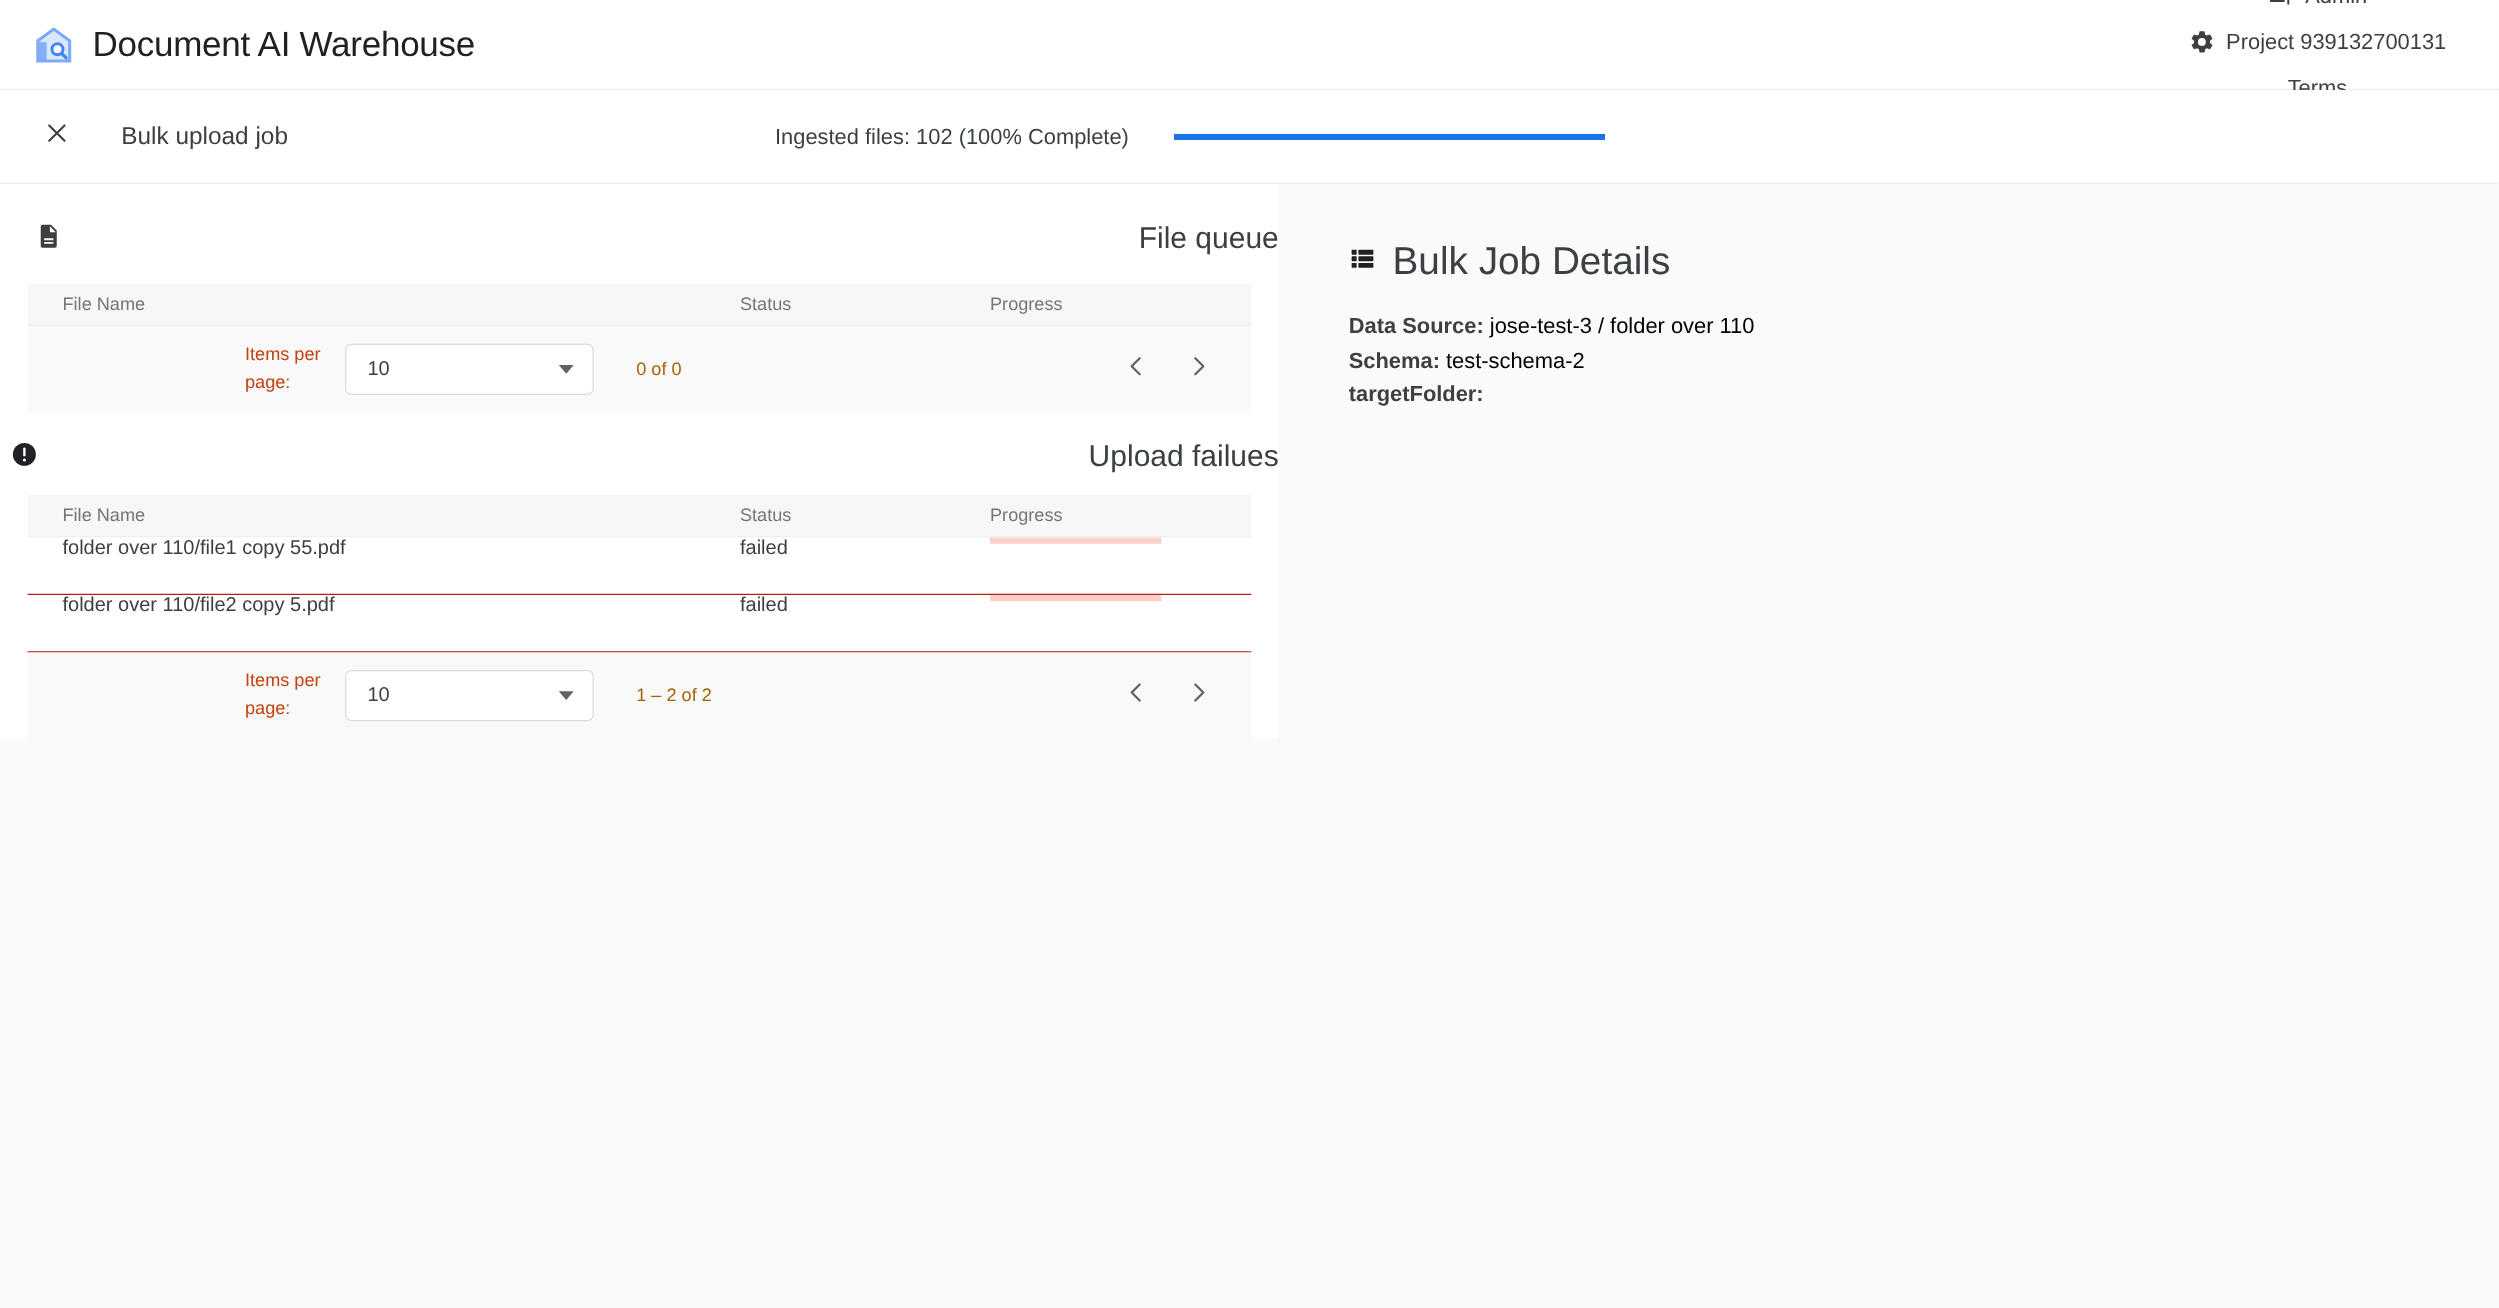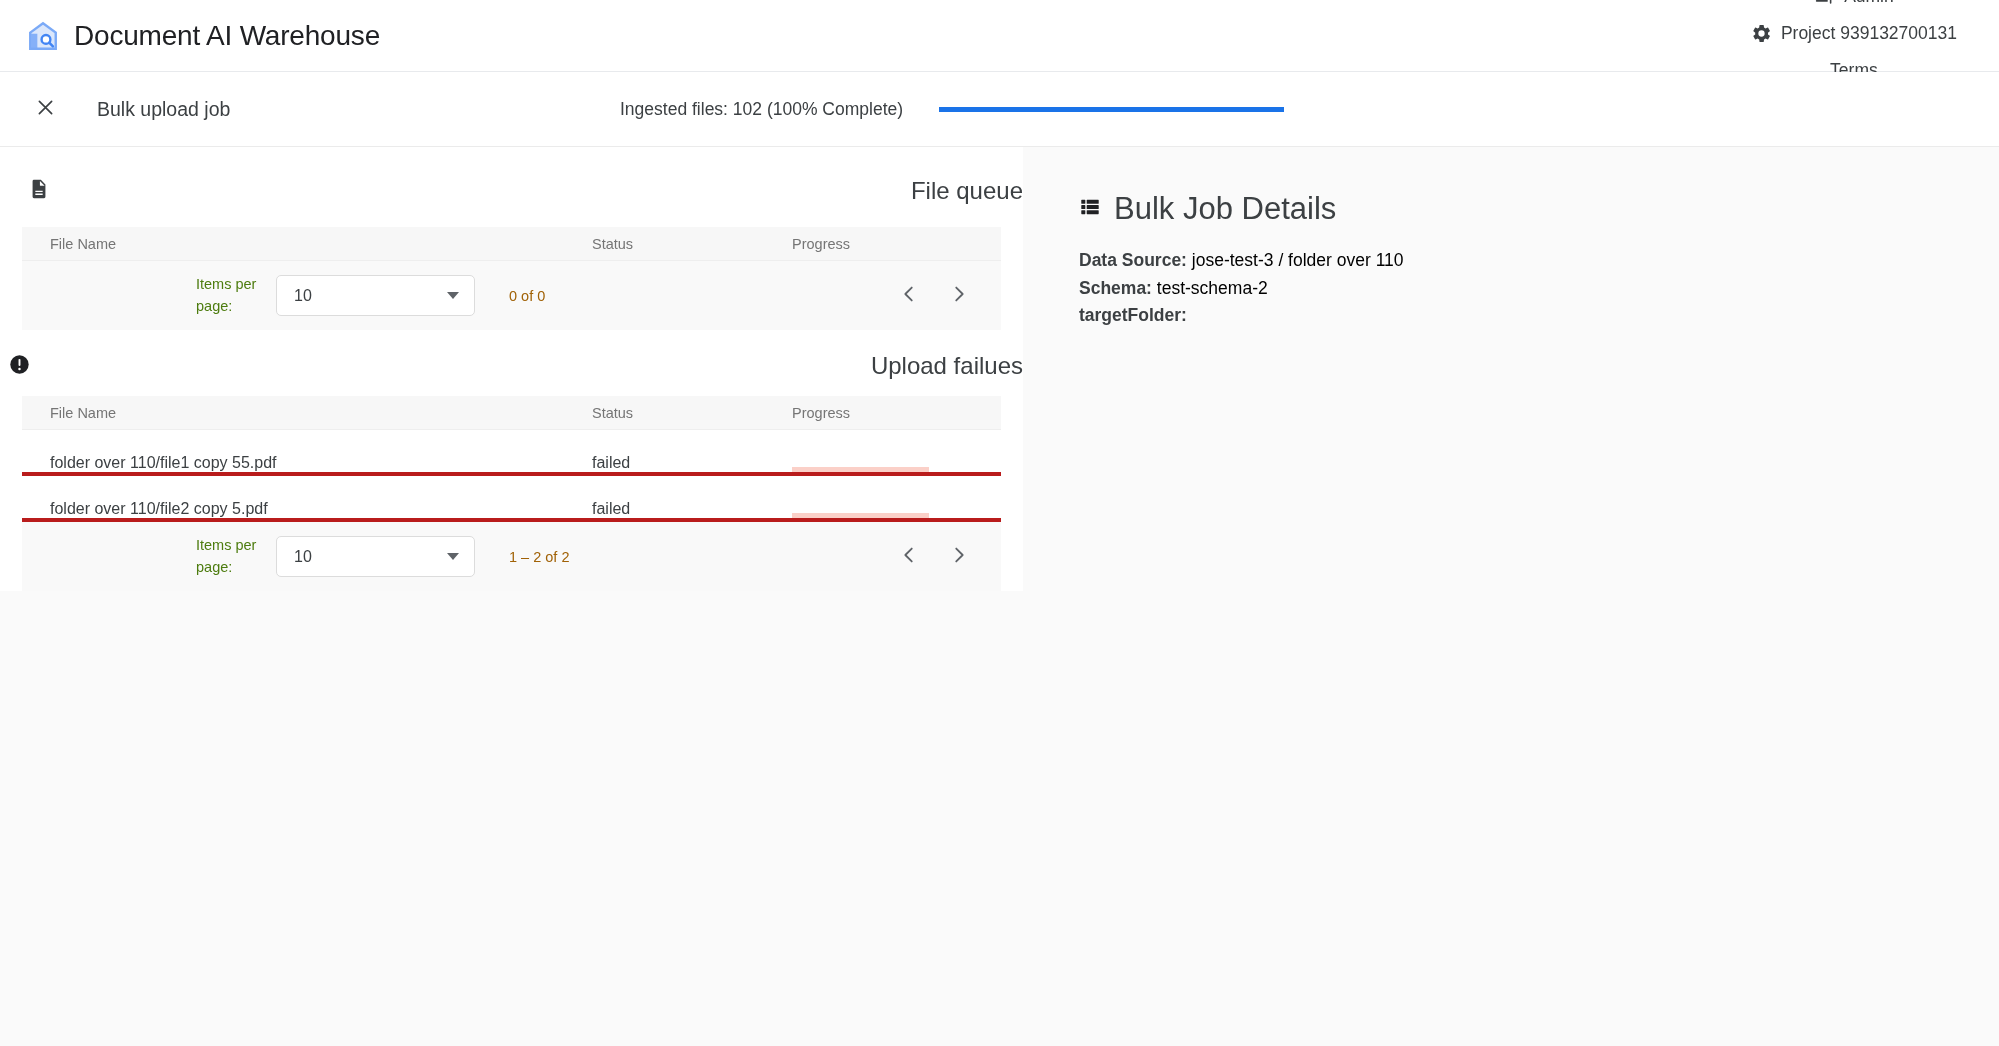--- a/index.html
+++ b/index.html
@@ -159,24 +159,24 @@
     color: #757575;
     font-weight: 400;
     white-space: nowrap;
   }
   .col-name     { flex: 0 0 570px; padding-left: 28px; }
   .col-status   { flex: 0 0 200px; }
   .col-progress { flex: 1 1 auto; }
 
   .trow {
     display: flex;
-    align-items: flex-end;
+    align-items: flex-start;
     height: 46px;
     background: #ffffff;
-    border-bottom: 4px solid #b91c1c;
+    border-bottom: 1px solid #b91c1c;
   }
   .td {
     font-size: 16px;
     color: #3c4043;
     white-space: nowrap;
   }
   .fail-bar {
     width: 137px;
     height: 5px;
     background: #fbd9d3;
@@ -189,21 +189,21 @@
     display: flex;
     align-items: center;
     background: #f9f9f9;
     height: 69px;
     padding: 0 22px 0 0;
     margin: 0 22px;
     position: relative;
   }
   .pg-label {
     font-size: 14.5px;
-    color: #4d7c0f;
+    color: #c2410c;
     line-height: 1.45;
     width: 62px;
     margin-left: 174px;
     text-align: left;
   }
   .pg-select {
     margin-left: 18px;
     width: 199px;
     height: 41px;
     border: 1px solid #dcdcdc;

